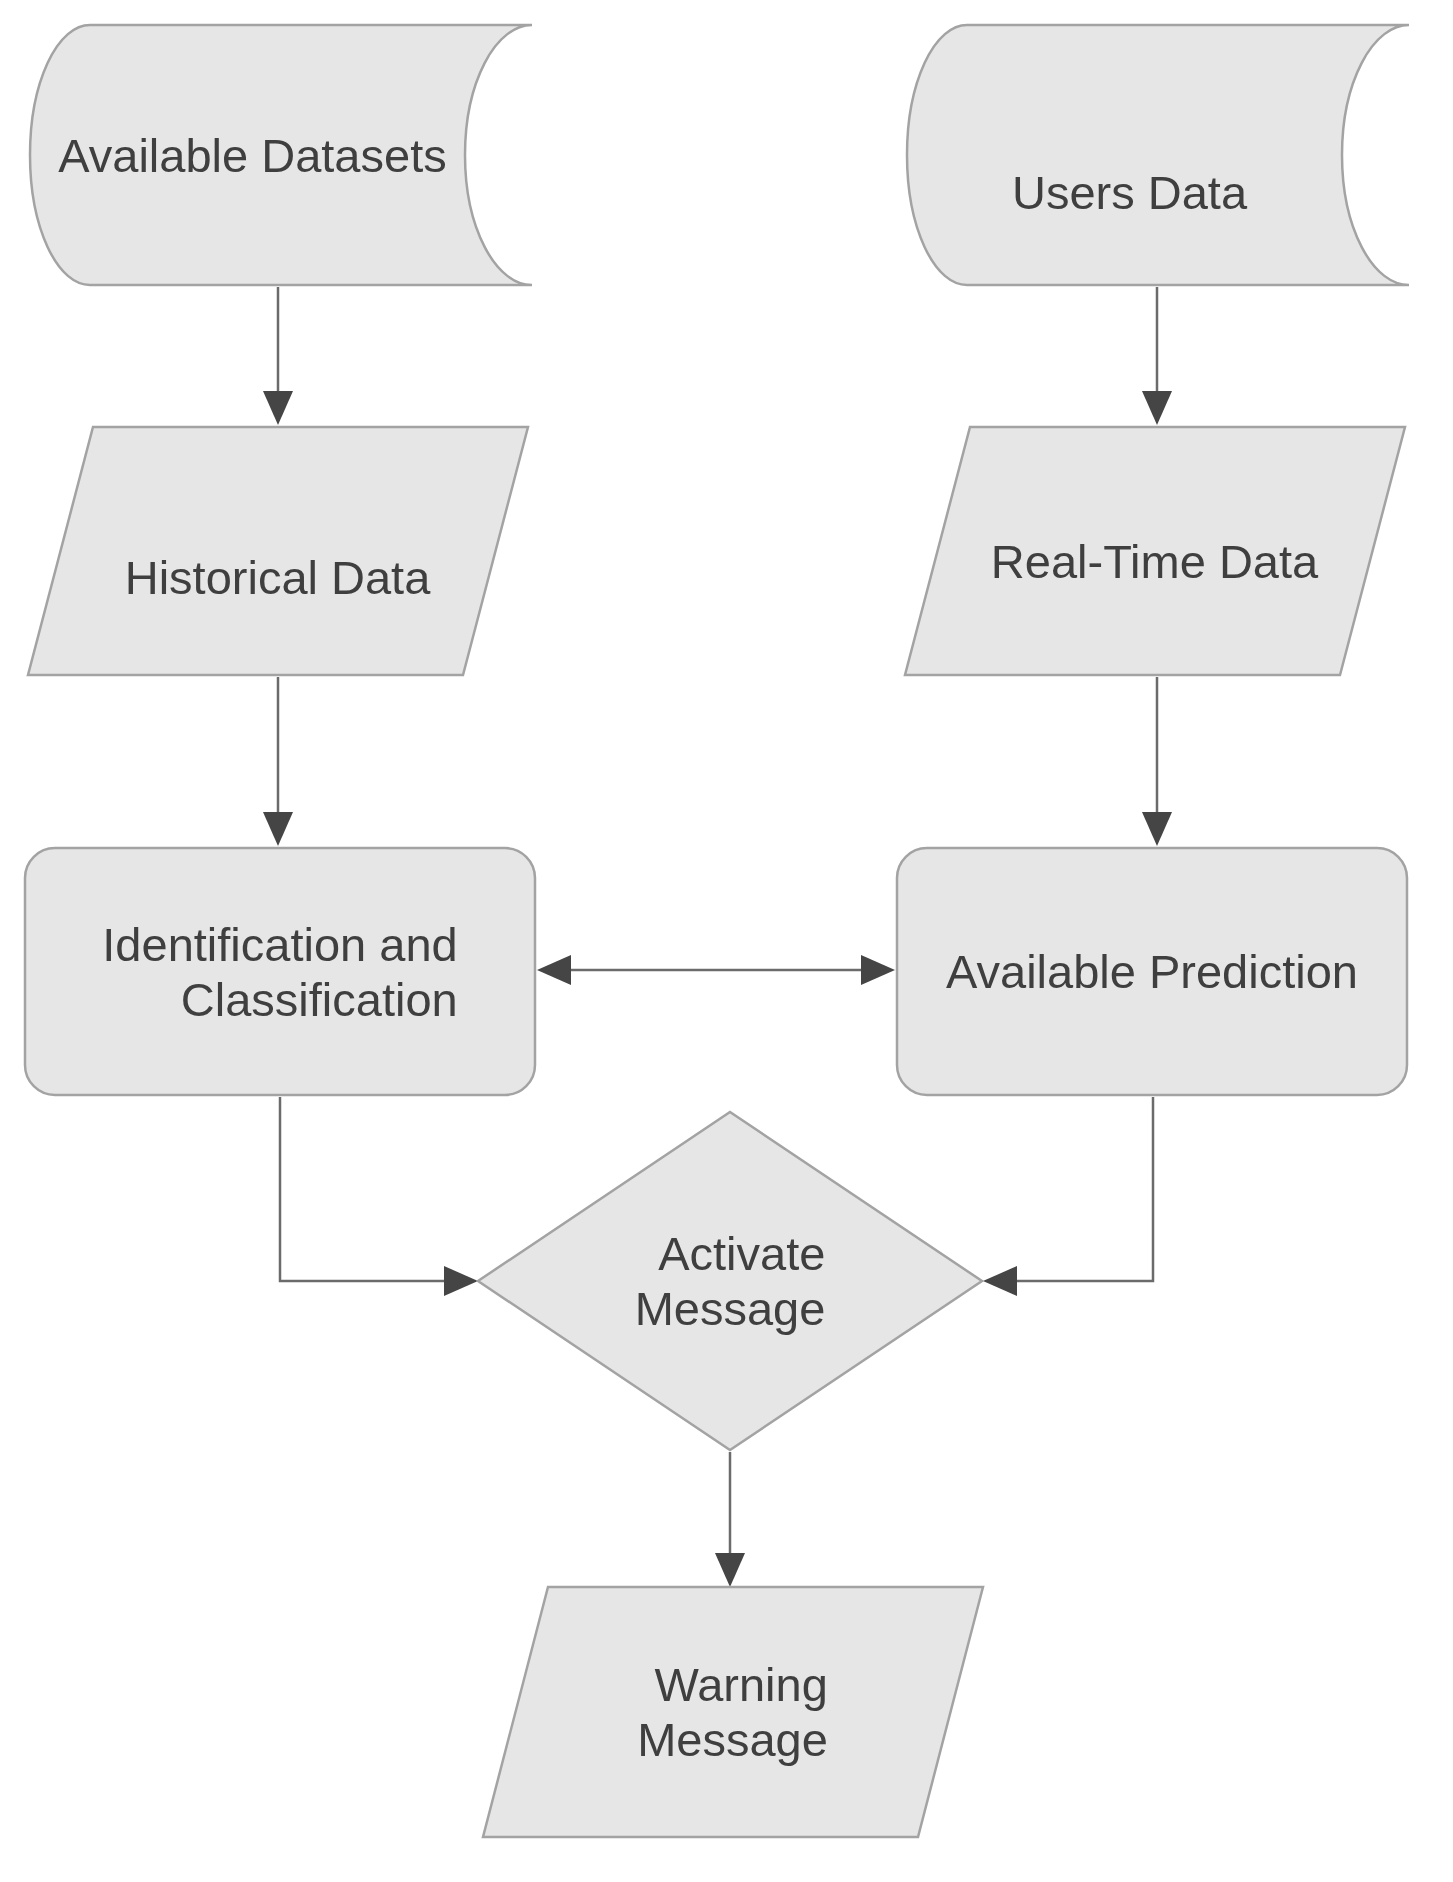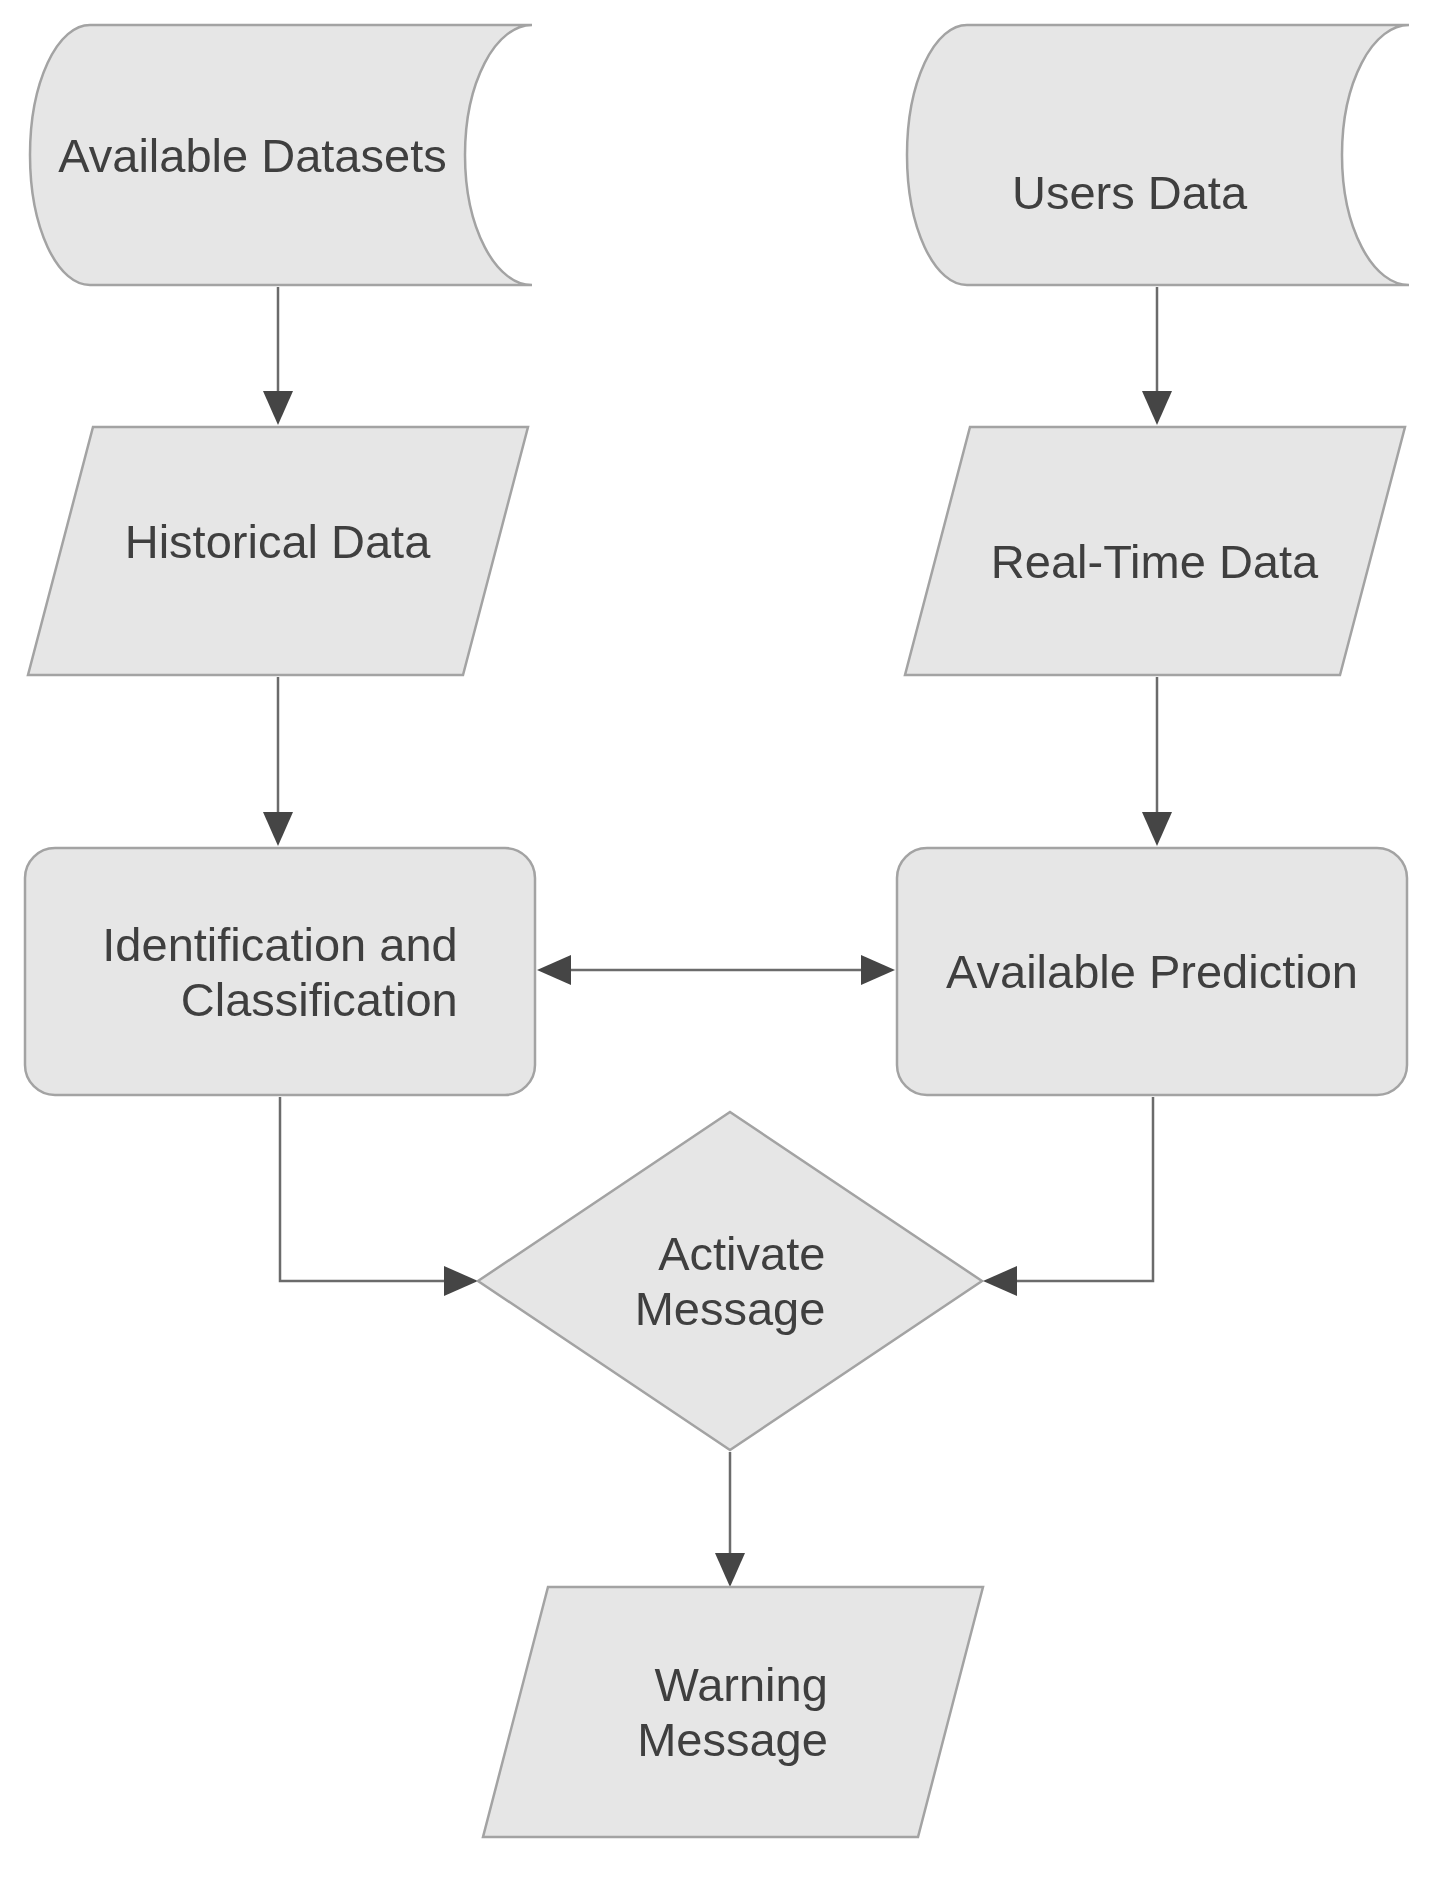--- a/index.html
+++ b/index.html
@@ -109,21 +109,21 @@
 
     <path class="node-shape" d="M 730 1112 L 982 1281 L 730 1450 L 478 1281 Z"></path>
 
     <path class="node-shape" d="M 548 1587 L 983 1587 L 918 1837 L 483 1837 Z"></path>
   </svg>
 
   <div class="node-label" style="left:30px; top:25px; width:445px; height:260px;">Available Datasets</div>
 
   <div class="node-label" style="left:907px; top:34px; width:445px; height:316px;">Users Data</div>
 
-  <div class="node-label" style="left:60px; top:417px; width:435px; height:248px;">Historical Data</div>
+  <div class="node-label" style="left:60px; top:453px; width:435px; height:248px;">Historical Data</div>
 
   <div class="node-label" style="left:937px; top:427px; width:435px; height:268px;">Real-Time Data</div>
 
   <div class="node-label" style="left:25px; top:848px; width:510px; height:247px;">Identification and
 Classification</div>
 
   <div class="node-label" style="left:897px; top:848px; width:510px; height:247px;">Available Prediction</div>
 
   <div class="node-label" style="left:530px; top:1131px; width:400px; height:300px;">Activate
 Message</div>

